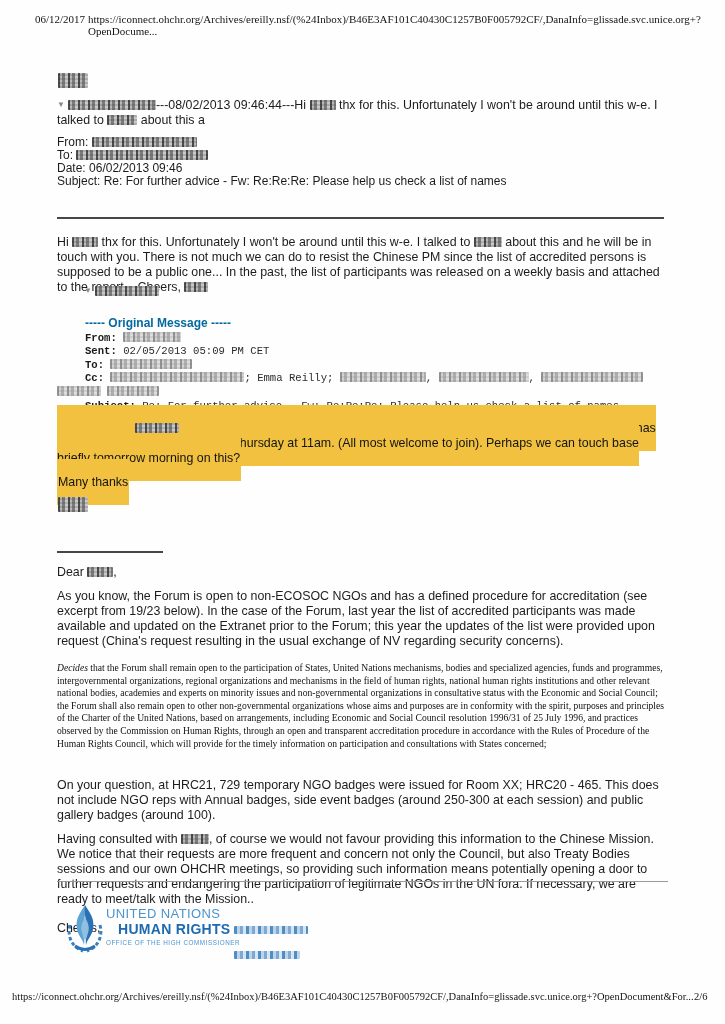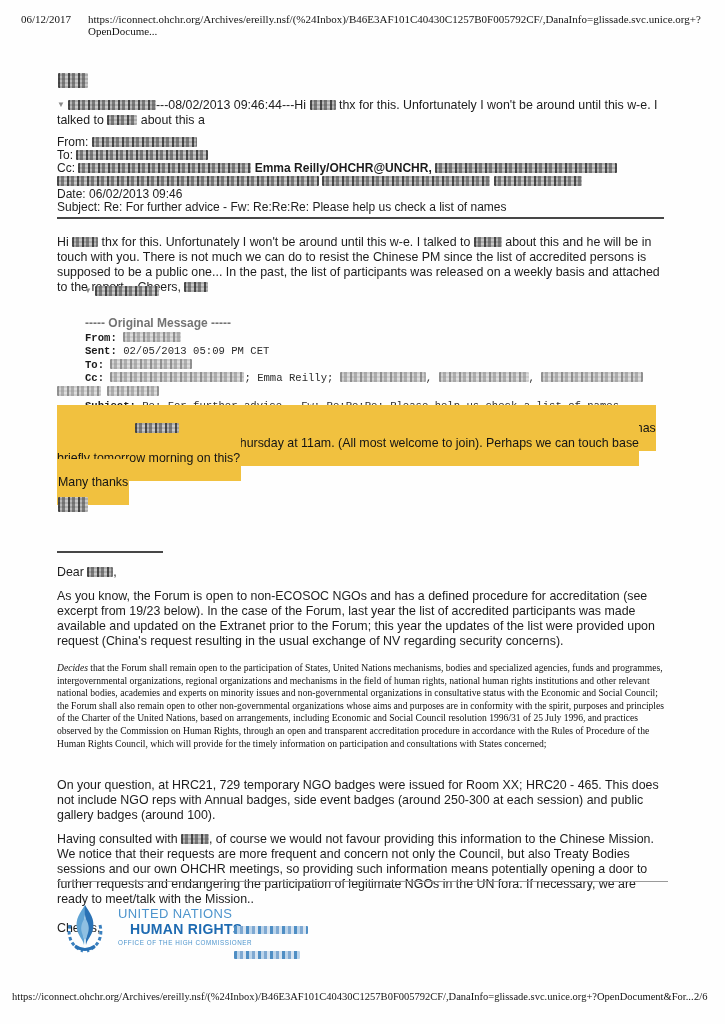--- a/index.html
+++ b/index.html
@@ -31,21 +31,21 @@
   .logo-l1{font-size:13px;letter-spacing:.4px;}
   .logo-l2{font-size:14px;font-weight:bold;letter-spacing:.3px;}
   .logo-l3{font-size:6.3px;letter-spacing:.55px;margin-top:2px;}
 </style>
 </head>
 <body>
 
 <div class="page">
 
   <div class="sec serifsm" style="left:0;top:13px;width:725px;">
-    <span style="position:absolute;left:21px;">06/12/2017</span>
+    <span style="position:absolute;left:35px;">06/12/2017</span>
     <span style="position:absolute;left:88px;">https://iconnect.ohchr.org/Archives/ereilly.nsf/(%24Inbox)/B46E3AF101C40430C1257B0F005792CF/,DanaInfo=glissade.svc.unice.org+?OpenDocume...</span>
   </div>
 
   <div class="sec" style="left:58px;top:70px;">
     <span class="rd tall" style="width:30px;"></span>
   </div>
 
   <div class="sec body-text" style="left:57px;top:97px;width:608px;">
     <span class="tri">▼</span><span class="rd" style="width:88px;"></span><span>---08/02/2013 09:46:44---Hi</span>
     <span class="rd" style="width:26px;"></span>
@@ -55,29 +55,20 @@
   </div>
 
   <div class="sec hdr-text" style="left:57px;top:136px;width:608px;">
     <div>
       <span>From:</span>
       <span class="rd" style="width:105px;"></span>
     </div>
     <div>
       <span>To:</span>
       <span class="rd" style="width:132px;"></span>
-    </div>
-    <div>
-      <span>Cc:</span>
-      <span class="rd" style="width:173px;"></span>
-      <span style="font-weight:bold;">Emma Reilly/OHCHR@UNCHR,</span>
-      <span class="rd" style="width:182px;"></span>
-      <span class="rd" style="width:262px;"></span>
-      <span class="rd" style="width:168px;"></span>
-      <span class="rd" style="width:88px;"></span>
     </div>
     <div>
       <span>Date:</span>
       <span>06/02/2013 09:46</span>
     </div>
     <div>
       <span>Subject:</span>
       <span>Re: For further advice - Fw: Re:Re:Re: Please help us check a list of names</span>
     </div>
   </div>
@@ -91,21 +82,21 @@
     <span class="rd" style="width:28px;"></span>
     <span>about this and he will be in touch with you. There is not much we can do to resist the Chinese PM since the list of accredited persons is supposed to be a public one... In the past, the list of participants was released on a weekly basis and attached to the report... Cheers,</span>
     <span class="rd" style="width:24px;"></span>
   </div>
 
   <div class="sec body-text" style="left:84px;top:283px;">
     <span class="tri">▼</span><span class="rd" style="width:64px;"></span>
   </div>
 
   <div class="sec" style="left:57px;top:316px;width:610px;">
-    <div style="padding-left:28px;font-size:12px;font-weight:bold;color:#737373;">----- Original Message -----</div>
+    <div style="padding-left:28px;font-size:12px;font-weight:bold;color:#0369a1;">----- Original Message -----</div>
     <div class="mono" style="text-indent:28px;margin-top:2px;">
       <b>From:</b>
       <span class="rd lt" style="width:58px;"></span>
     </div>
     <div class="mono" style="text-indent:28px;">
       <b>Sent:</b>
       <span>02/05/2013 05:09 PM CET</span>
     </div>
     <div class="mono" style="text-indent:28px;">
       <b>To:</b>
@@ -168,21 +159,21 @@
 
   <div class="sec" style="left:62px;top:897px;width:560px;height:62px;">
     <svg width="46" height="50" viewBox="0 0 46 50" style="position:absolute;left:0;top:6px;">
       <path d="M8 22 C5 34 10 44 21 48" fill="none" stroke="#3a80bf" stroke-width="3" stroke-dasharray="3.5 2.5"></path>
       <path d="M38 22 C41 34 36 44 25 48" fill="none" stroke="#3a80bf" stroke-width="3" stroke-dasharray="3.5 2.5"></path>
       <path d="M23 2 C18 10 13 16 15 26 C16 33 21 36 22 42 C23 36 20 30 21 24 C22 18 24 10 23 2" fill="#5fa3d4"></path>
       <path d="M23 2 C28 10 33 16 31 26 C30 33 25 36 24 42 C23 36 26 30 25 24 C24 18 22 10 23 2" fill="#2a72b5"></path>
       <path d="M23 14 C20 20 18 24 20 30 C21 34 23 36 23 40 C23 36 25 34 26 30 C28 24 26 20 23 14" fill="#8fc0e2"></path>
       <path d="M13 43 Q23 50 33 43" fill="none" stroke="#2a72b5" stroke-width="3"></path>
     </svg>
-    <div style="position:absolute;left:56px;top:9px;">
+    <div style="position:absolute;left:44px;top:9px;">
       <div class="logo-l1" style="color:#4d94cc;">UNITED NATIONS</div>
       <div class="logo-l2" style="color:#1d6ab1;margin-left:12px;">HUMAN RIGHTS</div>
       <div class="logo-l3" style="color:#4d94cc;">OFFICE OF THE HIGH COMMISSIONER</div>
     </div>
     <div style="position:absolute;left:172px;top:22px;">
       <div><span class="rd blue" style="width:74px;"></span></div>
       <div style="margin-top:7px;"><span class="rd blue" style="width:66px;"></span></div>
     </div>
   </div>
 

